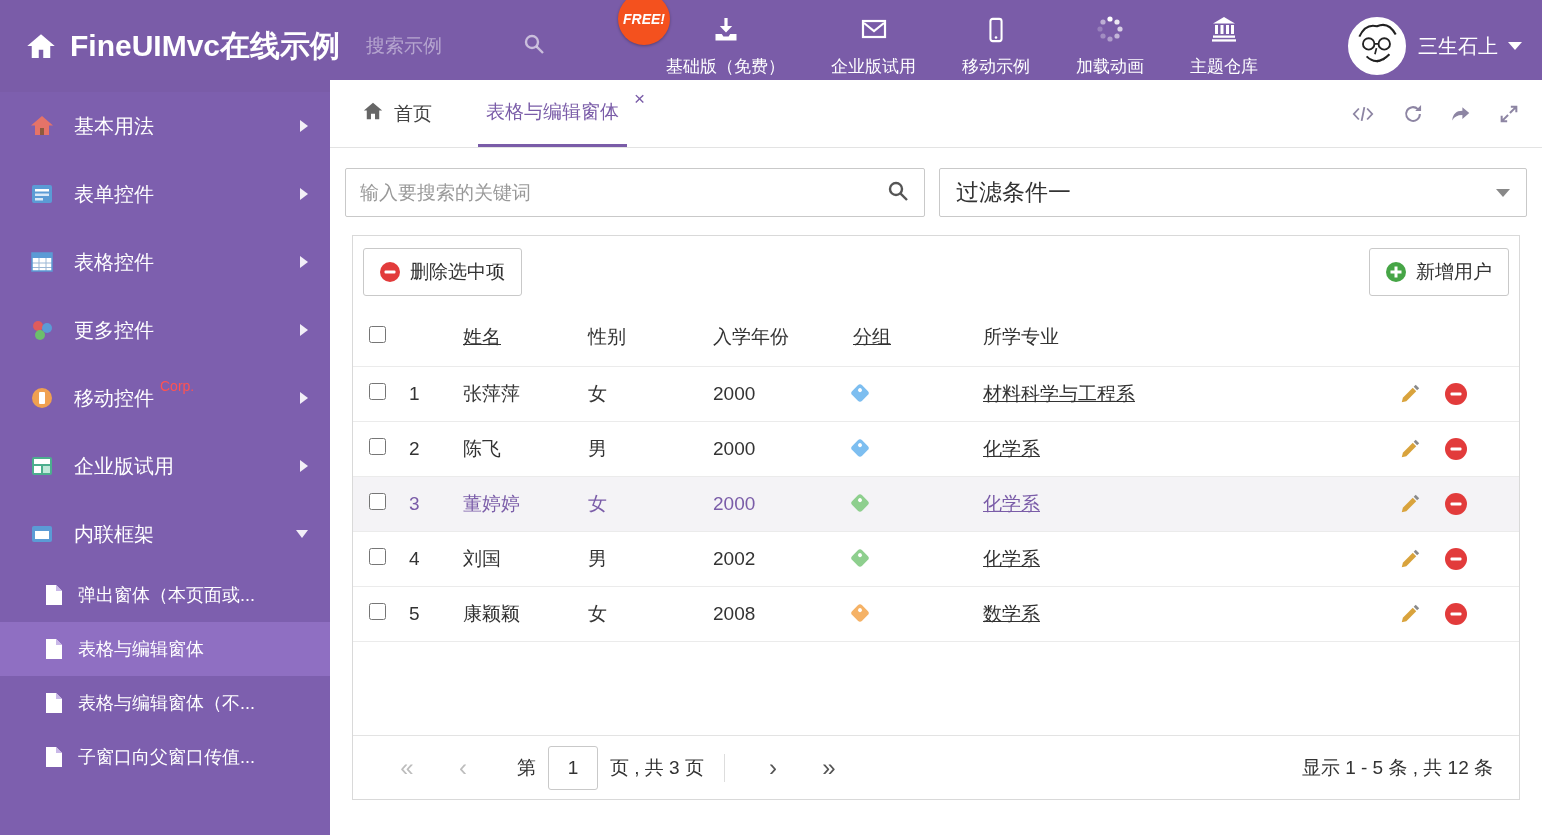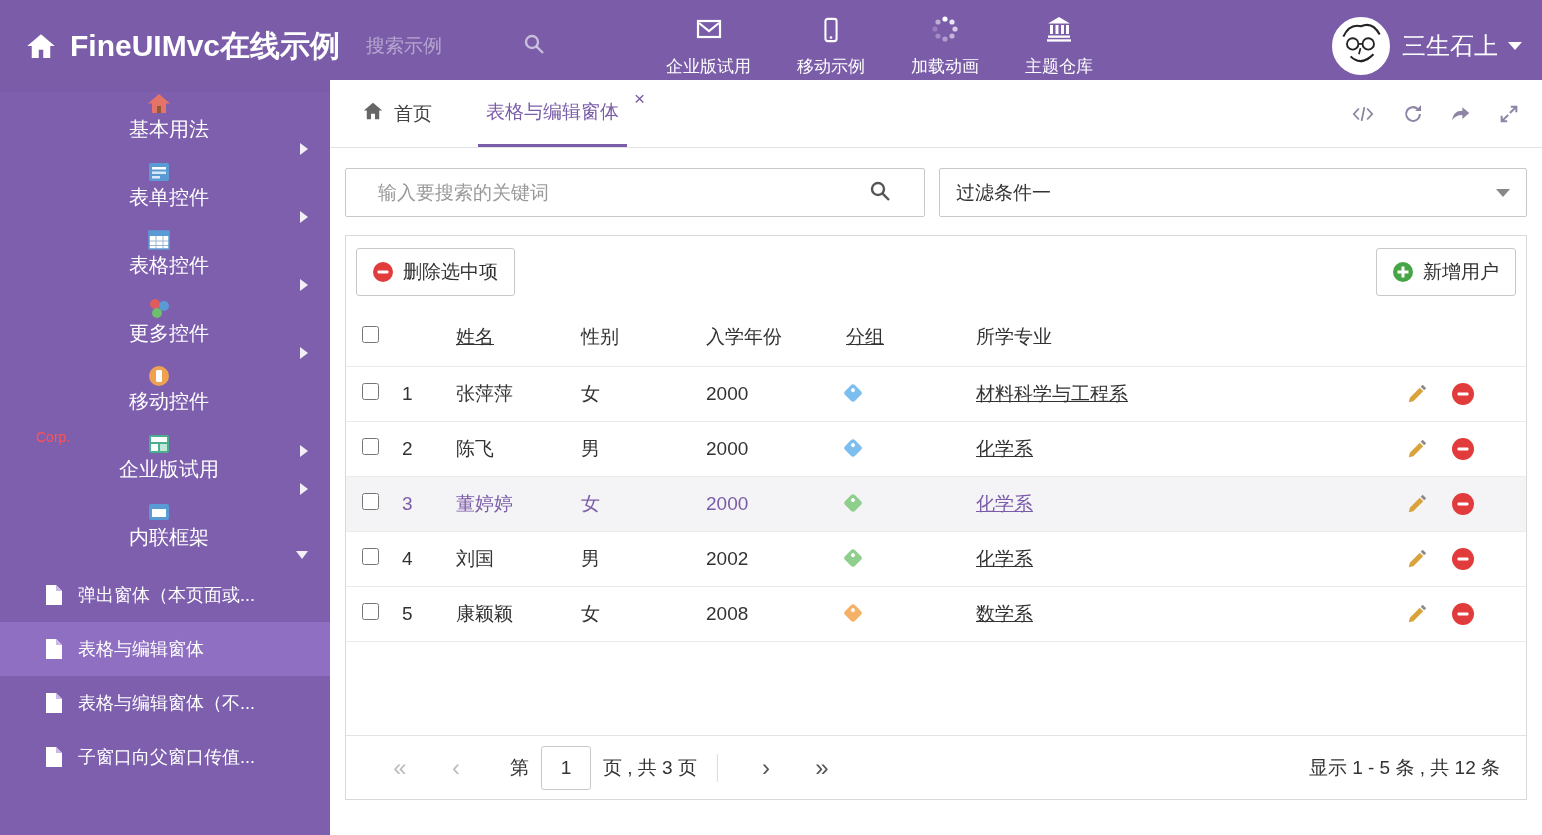--- a/index.html
+++ b/index.html
@@ -19,29 +19,29 @@
   .tb-menu { display:flex; margin-left:120px; gap:46px; align-items:flex-end; }
   .tb-item { position:relative; display:flex; flex-direction:column; align-items:center;
              gap:7px; font-size:17px; cursor:pointer; white-space:nowrap; }
   .free-badge { position:absolute; top:-22px; left:-48px; width:52px; height:52px;
                 border-radius:50%; background:#f4511e; color:#fff; font-weight:bold;
                 font-style:italic; font-size:14px; display:flex; align-items:center;
                 justify-content:center; box-shadow:0 1px 3px rgba(0,0,0,.3); z-index:3; }
   .tb-user { margin-left:auto; margin-right:20px; display:flex; align-items:center; cursor:pointer; }
   .avatar { width:58px; height:58px; border-radius:50%; background:#fff; overflow:hidden;
             border:2px solid #fff; flex:0 0 auto; }
-  .tb-username { font-size:24px; margin:0 10px 0 12px; white-space:nowrap; }
+  .tb-username { font-size:20px; margin:0 10px 0 12px; white-space:nowrap; }
   .caret-w { width:0; height:0; border-left:7px solid transparent; border-right:7px solid transparent;
              border-top:8px solid #fff; }
 
   
   .sidebar { position:absolute; top:92px; left:0; width:330px; height:743px;
              background:#7d5fae; color:#fff; overflow:hidden; }
   .s-item { height:68px; display:flex; align-items:center; padding:0 22px 0 30px;
-            font-size:20px; cursor:pointer;flex-direction:column; }
+            font-size:20px; cursor:pointer; }
   .s-ic { width:24px; height:24px; margin-right:20px; flex:0 0 auto; }
   .arr-r { width:0; height:0; border-top:6px solid transparent; border-bottom:6px solid transparent;
            border-left:8px solid rgba(255,255,255,.9); margin-left:auto; }
   .arr-d { width:0; height:0; border-left:6px solid transparent; border-right:6px solid transparent;
            border-top:8px solid rgba(255,255,255,.9); margin-left:auto; }
   .corp { color:#ff5252; font-size:14px; margin-left:6px; align-self:flex-start; margin-top:14px; }
   .s-sub { height:54px; display:flex; align-items:center; padding-left:46px; font-size:18px;
            cursor:pointer; white-space:nowrap; }
   .s-sub.active { background:#8f6fc2; }
   .file-ic { width:16px; height:20px; margin-right:16px; flex:0 0 auto; }
@@ -55,30 +55,30 @@
   .tab-home .hic { color:#666; }
   .tab-active { position:relative; margin-left:46px; height:100%; display:flex; align-items:center;
                 padding:0 8px; color:#7a5ca8; font-size:19px; border-bottom:3px solid #7a5ca8;
                 cursor:pointer; white-space:nowrap; }
   .tab-close { position:absolute; top:8px; right:-18px; color:#7a5ca8; font-size:19px; cursor:pointer; }
   .tabtools { margin-left:auto; margin-right:22px; display:flex; gap:26px; color:#8d85a3; }
   .tabtools span { cursor:pointer; display:flex; align-items:center; }
 
   .filter-row { display:flex; gap:14px; margin:20px 15px 18px; }
   .search-box { flex:0 0 580px; height:49px; border:1px solid #c9c9c9; border-radius:2px;
-                display:flex; align-items:center; padding:0 32px; }
+                display:flex; align-items:center; padding:0 14px; }
   .search-box input { flex:1; border:none; outline:none; font-size:19px; color:#333; }
   .search-box input::placeholder { color:#999; }
   .search-box .mag { color:#555; }
   .dropdown { flex:1; height:49px; border:1px solid #c9c9c9; border-radius:2px; display:flex;
-              align-items:center; padding:0 16px; font-size:19px; color:#333; cursor:pointer; }
+              align-items:center; padding:0 16px; font-size:23px; color:#333; cursor:pointer; }
   .dd-caret { width:0; height:0; border-left:7px solid transparent; border-right:7px solid transparent;
               border-top:8px solid #888; margin-left:auto; }
 
-  .panel { margin:0 15px; border:1px solid #d9d9d9; height:565px; display:flex; flex-direction:column; }
+  .panel { margin:0 22px; border:1px solid #d9d9d9; height:565px; display:flex; flex-direction:column; }
   .toolbar { display:flex; padding:12px 10px; }
   .btn { display:inline-flex; align-items:center; gap:10px; border:1px solid #c9c9c9;
          border-radius:3px; background:#fff; padding:0 16px; height:48px; font-size:19px;
          color:#333; cursor:pointer; }
   .btn-add { margin-left:auto; }
   .ic-minus, .ic-del { position:relative; width:20px; height:20px; border-radius:50%;
         background:#e23b3b; display:inline-block; flex:0 0 auto; }
   .ic-minus::after, .ic-del::after { content:""; position:absolute; left:50%; top:50%;
         transform:translate(-50%,-50%); width:11px; height:3px; background:#fff; border-radius:1px; }
   .ic-plus { position:relative; width:20px; height:20px; border-radius:50%; background:#46a546;
@@ -136,20 +136,30 @@
     <input placeholder="搜索示例" style="">
     <span class="mag">
       <svg viewBox="0 0 24 24" width="24" height="24">
           <circle cx="10" cy="10" r="6" fill="none" stroke="currentColor" stroke-width="2.4"></circle>
           <line x1="14.6" y1="14.6" x2="21" y2="21" stroke="currentColor" stroke-width="2.4"></line>
         </svg>
     </span>
   </div>
 
   <nav class="tb-menu">
+    <div class="tb-item">
+      <div class="free-badge">FREE!</div>
+      <span>
+        <svg viewBox="0 0 28 28" width="28" height="28">
+            <path fill="#fff" d="M12.4 3h3.2v8h4.6L14 17.4 7.8 11h4.6z"></path>
+            <path fill="#fff" d="M3.5 19h6.3l1.6 2.4h5.2L18.2 19h6.3v6.5H3.5z"></path>
+          </svg>
+      </span>
+      <span>基础版（免费）</span>
+    </div>
     <div class="tb-item">
       <span>
         <svg viewBox="0 0 28 28" width="28" height="28">
             <rect x="3" y="6" width="22" height="16" fill="none" stroke="#fff" stroke-width="2.2"></rect>
             <path d="M4 8l10 8 10-8" fill="none" stroke="#fff" stroke-width="2.2"></path>
           </svg>
       </span>
       <span>企业版试用</span>
     </div>
     <div class="tb-item">

